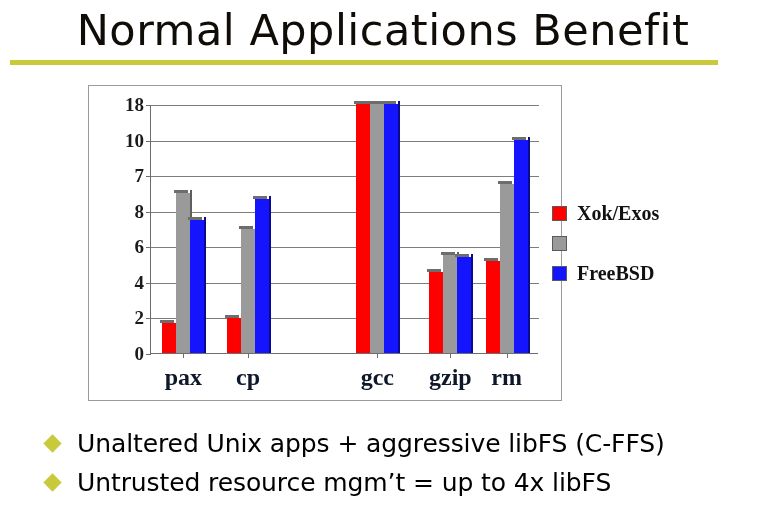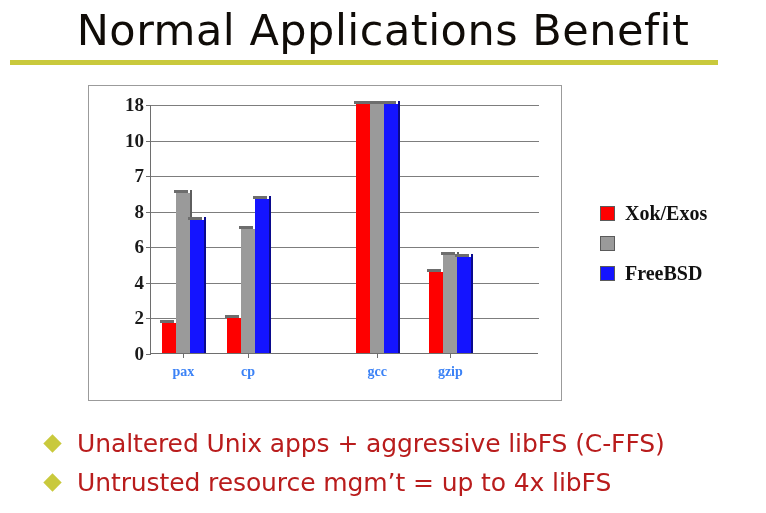--- a/index.html
+++ b/index.html
@@ -145,30 +145,30 @@
     height: 5px;
     background: #6e6e6e;
   }
   .group-label {
     position: absolute;
     top: 100%;
     margin-top: 11px;
     left: 50%;
     transform: translateX(-50%);
     font-family: "Liberation Serif", "DejaVu Serif", serif;
-    font-size: 14px;
+    font-size: 24px;
     font-weight: 700;
-    color: #3b82f6;
+    color: #0f172a;
     white-space: nowrap;
   }
 
   
   #legend {
     position: absolute;
-    left: 600px;
+    left: 552px;
     top: 198px;
   }
   .legend-row {
     display: flex;
     align-items: center;
     height: 30px;
   }
   .legend-swatch {
     width: 15px;
     height: 15px;
@@ -202,21 +202,21 @@
     height: 13px;
     background: #c9c93c;
     transform: rotate(45deg);
     margin-right: 18px;
     flex: 0 0 auto;
   }
   .bullet-text {
     font-family: "DejaVu Sans", sans-serif;
     font-size: 25px;
     font-weight: 400;
-    color: #b91c1c;
+    color: #000000;
     white-space: nowrap;
     letter-spacing: -0.1px;
   }
 </style>
 </head>
 <body>
 
 <div id="slide-title">Normal Applications Benefit</div>
 <div id="title-rule"></div>
 
@@ -274,20 +274,29 @@
       </div>
       <div class="group" style="left: 267px; width: 64.6667px;">
         <div class="group-bars">
           <div class="bar s0" title="Xok/Exos / gzip = 4.55" style="height: 80.925px;"></div>
           <div class="bar s1" title="OpenBSD / gzip = 5.5" style="height: 97.8214px;"></div>
           <div class="bar s2" title="FreeBSD / gzip = 5.4" style="height: 96.0429px;"></div>
         </div>
         <div class="group-tick"></div>
         <div class="group-label">gzip</div>
       </div>
+      <div class="group" style="left: 323.333px; width: 64.6667px;">
+        <div class="group-bars">
+          <div class="bar s0" title="Xok/Exos / rm = 5.2" style="height: 92.4857px;"></div>
+          <div class="bar s1" title="OpenBSD / rm = 9.5" style="height: 168.964px;"></div>
+          <div class="bar s2" title="FreeBSD / rm = 12" style="height: 213.429px;"></div>
+        </div>
+        <div class="group-tick"></div>
+        <div class="group-label">rm</div>
+      </div>
     </div>
 </div>
 
 <div id="legend">
     <div class="legend-row">
       <span class="legend-swatch" style="background: rgb(254, 0, 0);"></span>
       <span class="legend-label">Xok/Exos</span>
     </div>
     <div class="legend-row">
       <span class="legend-swatch" style="background: rgb(154, 154, 154);"></span>

